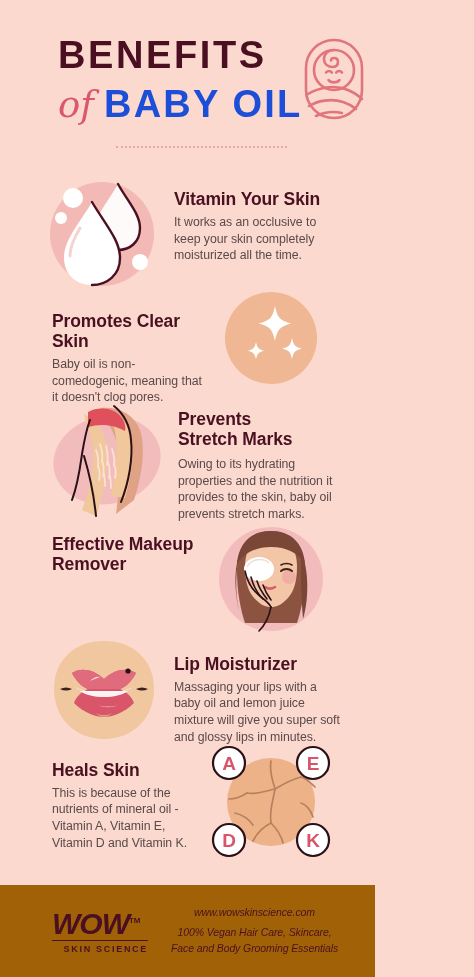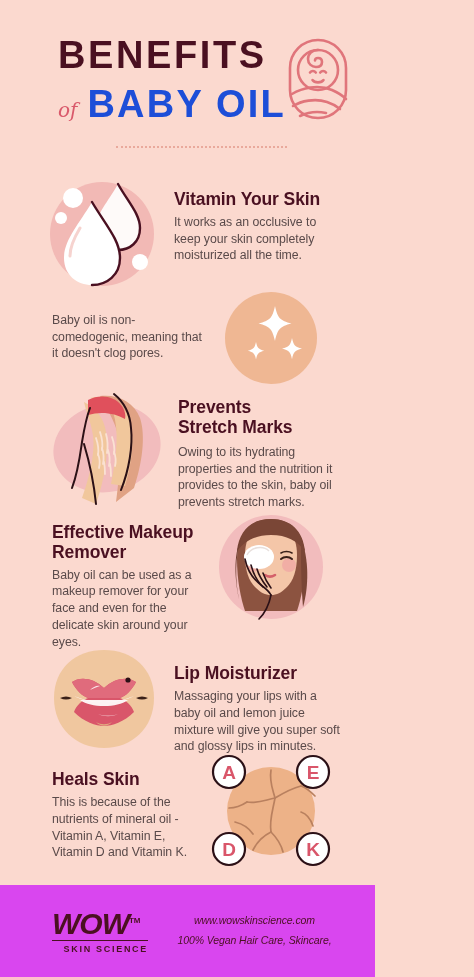--- a/index.html
+++ b/index.html
@@ -54,21 +54,21 @@
     display: flex;
     align-items: baseline;
     gap: 10px;
     margin-top: 7px;
     white-space: nowrap;
   }
 
   .title-of {
     font-family: "DejaVu Serif", serif;
     font-style: italic;
-    font-size: 20px;
+    font-size: 37px;
     color: #d9596b;
     letter-spacing: 0px;
   }
 
   .title-main2 {
     font-size: 38px;
     font-weight: bold;
     letter-spacing: 2.2px;
     color: #1d4ed8;
   }
@@ -120,21 +120,21 @@
     color: #5a4a4a;
     line-height: 1.36;
     letter-spacing: -0.05px;
     max-width: 250px;
   }
 
   
   .footer {
     flex: 0 0 auto;
     height: 92px;
-    background: #d946ef;
+    background: #a16207;
     display: flex;
     align-items: center;
     padding: 0 34px 0 52px;
     gap: 10px;
   }
 
   .logo { position: relative; flex: 0 0 auto; }
 
   .logo-wow {
     font-size: 30px;
@@ -245,20 +245,21 @@
     <div class="row reverse" style="margin-top:-6px;">
       <div class="art" style="height:104px;">
         <svg width="128" height="104" viewBox="0 0 128 104">
           <circle cx="64" cy="48" r="46" fill="#efb793"></circle>
           <path d="M68 16c2.6 12 5 14.5 16.5 17.5C73 36.5 70.6 39 68 51c-2.6-12-5-14.5-16.5-17.5C63 30.5 65.4 28 68 16z" fill="#ffffff"></path>
           <path d="M85 48c1.6 7.4 3 8.8 10 10.6-7 1.8-8.4 3.2-10 10.6-1.6-7.4-3-8.8-10-10.6 7-1.8 8.4-3.2 10-10.6z" fill="#ffffff"></path>
           <path d="M49 52c1.3 6 2.4 7.2 8.2 8.7-5.8 1.5-6.9 2.7-8.2 8.7-1.3-6-2.4-7.2-8.2-8.7 5.8-1.5 6.9-2.7 8.2-8.7z" fill="#ffffff"></path>
         </svg>
       </div>
       <div class="txt" style="padding-top:22px;">
+        <div class="b-title">Promotes Clear Skin</div>
         <div class="b-body">Baby oil is non-comedogenic, meaning that it doesn't clog pores.</div>
       </div>
     </div>
 
     <div class="row" style="margin-top:-4px;padding-left:44px;">
       <div class="art">
         <svg width="128" height="120" viewBox="0 0 128 120">
           <ellipse cx="63" cy="58" rx="54" ry="44" fill="#f2bcbd" transform="rotate(-12 63 58)"></ellipse>
           <path d="M56 6c18-2 34 6 40 22 6 18 2 46-6 70l-18 14c4-30 6-56 0-74-4-12-10-20-16-32z" fill="#e0a284"></path>
           <path d="M46 8c16-4 30 2 38 18 7 16 5 44-3 70l-14-2c6-30 8-54 2-72-3-8-12-10-23-14z" fill="#f1c79c"></path>
@@ -315,21 +316,20 @@
           </g>
           <path d="M40 46c4-8 16-10 22-4" fill="none" stroke="#e8e0dd" stroke-width="1.4"></path>
           <path d="M94 30c8 18 8 48 2 68-2-22-2-48-2-68z" fill="#7a4636"></path>
         </svg>
       </div>
       <div class="txt" style="padding-top:14px;">
         <div class="b-title">
           <span>Effective Makeup</span><br>
           <span>Remover</span>
         </div>
-        <div class="b-body" style="margin-top:4px;max-width:258px;">Baby oil can be used as a makeup remover for your face and even for the delicate skin around your eyes.</div>
       </div>
     </div>
 
     <div class="row" style="margin-top:-6px;">
       <div class="art" style="height:112px;">
         <svg width="128" height="112" viewBox="0 0 128 112">
           <path d="M64 6C36 6 14 24 14 54s22 50 50 50 50-20 50-50S92 6 64 6z" fill="#f0c79f"></path>
           <path d="M64 44c-10-10-24-12-32-6 4 8 10 14 16 16-6 2-12 8-14 14 10 10 22 14 30 14s20-4 30-14c-2-6-8-12-14-14 6-2 12-8 16-16-8-6-22-4-32 6z" fill="#d9566a"></path>
           <path d="M64 44c-10-10-24-12-32-6 4 8 10 14 16 16h32c6-2 12-8 16-16-8-6-22-4-32 6z" fill="#e06b7c"></path>
           <path d="M34 52c10 4 20 6 30 6s20-2 30-6c-8 4-18 6-30 6s-22-2-30-6z" fill="#ffffff"></path>
@@ -393,17 +393,18 @@
   <div class="footer">
     <div class="logo">
       <div class="logo-wow"><span>WOW</span><span class="logo-tm">TM</span></div>
       <div class="logo-rule"></div>
       <div class="logo-sub">SKIN SCIENCE</div>
     </div>
     <div class="footer-right">
       <div class="f-url">www.wowskinscience.com</div>
       <div class="f-tag">
         <span>100% Vegan Hair Care, Skincare,</span><br>
+        <span>Face and Body Grooming Essentials</span>
       </div>
     </div>
   </div>
 
 </div>
 
 </body></html>

